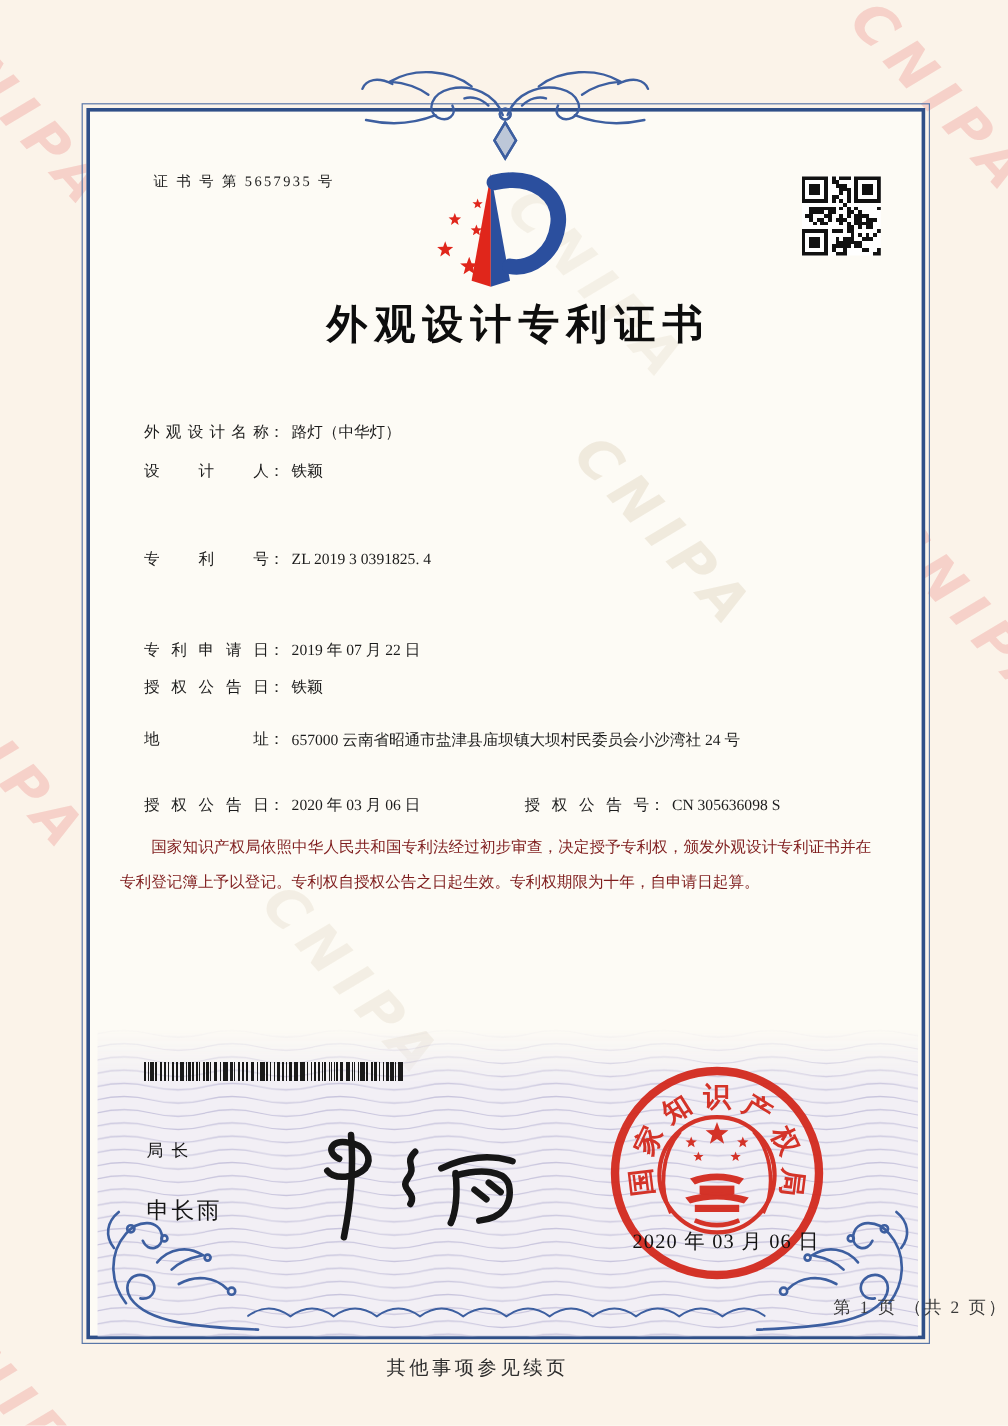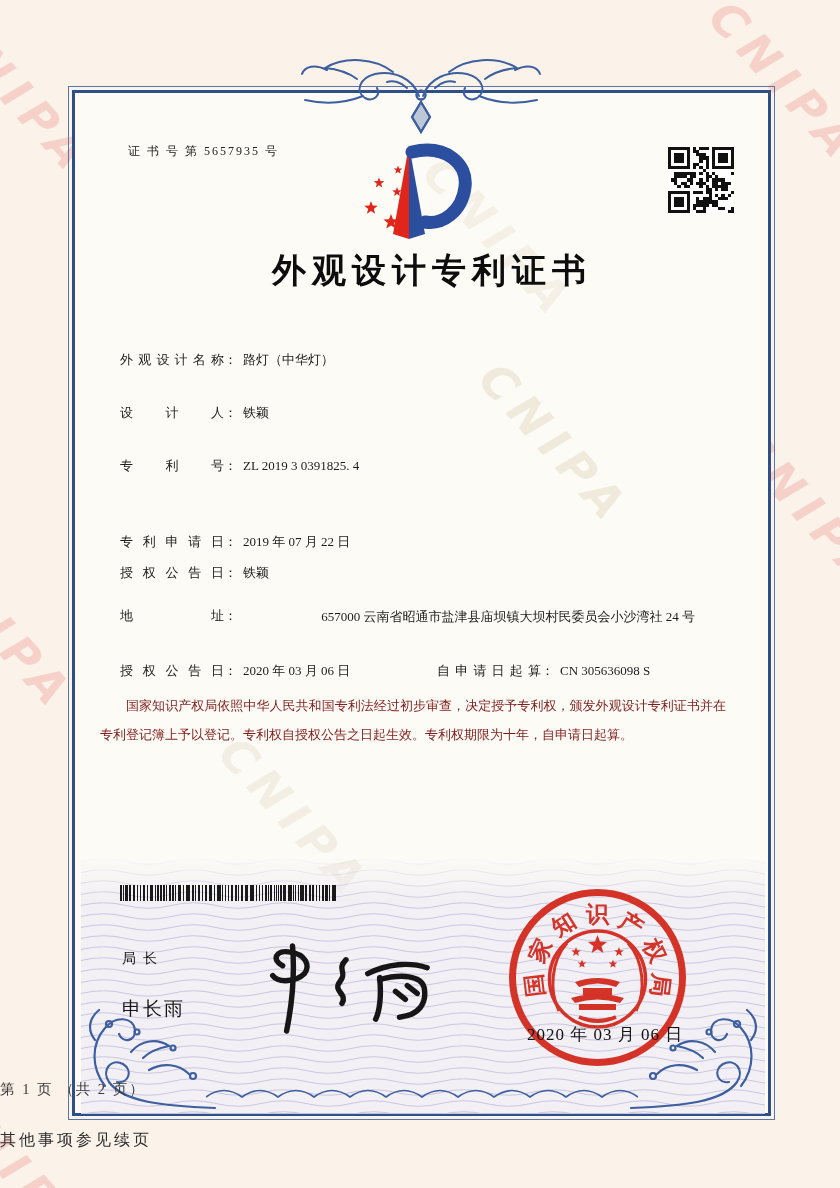--- a/index.html
+++ b/index.html
@@ -22,21 +22,21 @@
   .logo{left:348px;top:142px;z-index:2;}
   .qr{left:668px;top:147px;z-index:2;}
   .title{left:0;top:248px;width:840px;text-align:center;font-size:34px;font-weight:700;
          letter-spacing:6px;color:#0d0d0d;z-index:2;padding-left:12px;}
   
   .row{position:absolute;left:120px;font-size:13px;line-height:26px;z-index:2;white-space:nowrap;}
   .lbl{display:inline-block;width:104px;text-align:justify;text-align-last:justify;
        vertical-align:top;}
   .val{margin-left:6px;}
   .val-wrap{display:inline-block;vertical-align:top;white-space:normal;width:452px;
-            margin-left:6px;line-height:27px;text-align:right;}
+            margin-left:6px;line-height:27px;}
   
   .law{left:100px;top:692px;width:626px;font-size:13px;line-height:28.8px;
        text-align:justify;color:#7f1d1d;z-index:2;}
   .law p{margin:0;text-indent:2em;}
   
   .panel{left:81px;top:856px;width:684px;height:258px;z-index:1;
          -webkit-mask-image:linear-gradient(to bottom,transparent,black 46px);
          mask-image:linear-gradient(to bottom,transparent,black 46px);}
   .panel svg{display:block;}
   
@@ -46,23 +46,23 @@
   
   .barcode{left:120px;top:885px;z-index:2;}
   .director-title{left:122px;top:950px;font-family:"Liberation Sans","DejaVu Sans",sans-serif;
                   font-size:14px;letter-spacing:7px;color:#161616;z-index:3;}
   .director-name{left:122px;top:996px;font-family:"Liberation Sans","DejaVu Sans",sans-serif;
                  font-size:19px;letter-spacing:2px;color:#161616;z-index:3;}
   .signature{left:248px;top:940px;z-index:3;}
   .seal{left:505px;top:885px;z-index:3;opacity:.94;}
   .seal-date{left:527px;top:1023px;font-size:17px;letter-spacing:1px;color:#111;z-index:4;
              white-space:nowrap;}
-  .page-footer{left:0;top:1080px;width:840px;text-align:left;font-size:14.5px;
+  .page-footer{left:0;top:1080px;width:840px;text-align:right;font-size:14.5px;
                letter-spacing:2px;color:#3a3a3a;z-index:2;}
-  .bottom-note{left:0;top:1130px;width:796px;font-size:16px;
+  .bottom-note{left:0;top:1130px;width:796px;text-align:center;font-size:16px;
                letter-spacing:3px;color:#2e2e2e;z-index:2;}
 </style>
 </head>
 <body>
 
 <div class="wm wm-pink" style="left:-30px;top:2px;">CNIPA</div>
 <div class="wm wm-pink" style="left:738px;top:-10px;">CNIPA</div>
 <div class="wm wm-pink" style="left:-48px;top:538px;">CNIPA</div>
 <div class="wm wm-pink" style="left:762px;top:418px;">CNIPA</div>
 <div class="wm wm-pink" style="left:-32px;top:1076px;">CNIPA</div>
@@ -321,40 +321,40 @@
     <rect x="11" y="20" width="1" height="1" fill="#111"></rect>
     <rect x="19" y="20" width="1" height="1" fill="#111"></rect>
     <rect x="20" y="20" width="1" height="1" fill="#111"></rect>
   </svg>
 
 <div class="abs title">外观设计专利证书</div>
 
 <div class="row" style="top:347px;">
   <span class="lbl">外观设计名称</span><span>：</span><span class="val">路灯（中华灯）</span>
 </div>
-<div class="row" style="top:400px;">
+<div class="row" style="top:380px;">
   <span class="lbl">设计人</span><span>：</span><span class="val">铁颖</span>
 </div>
 <div class="row" style="top:453px;">
   <span class="lbl">专利号</span><span>：</span><span class="val">ZL 2019 3 0391825. 4</span>
 </div>
 <div class="row" style="top:529px;">
   <span class="lbl">专利申请日</span><span>：</span><span class="val">2019 年 07 月 22 日</span>
 </div>
 <div class="row" style="top:560px;">
   <span class="lbl">授权公告日</span><span>：</span><span class="val">铁颖</span>
 </div>
 <div class="row" style="top:603px;">
   <span class="lbl">地址</span><span>：</span><span class="val-wrap">657000  云南省昭通市盐津县庙坝镇大坝村民委员会小沙湾社 24 号</span>
 </div>
 <div class="row" style="top:658px;">
   <span class="lbl">授权公告日</span><span>：</span><span class="val">2020 年 03 月 06 日</span>
 </div>
 <div class="row" style="top:658px;left:437px;">
-  <span class="lbl">自申请日起算</span><span>：</span><span class="val">CN 305636098 S</span>
+  <span class="lbl">授权公告号</span><span>：</span><span class="val">CN 305636098 S</span>
 </div>
 
 <div class="abs law">
   <p>国家知识产权局依照中华人民共和国专利法经过初步审查，决定授予专利权，颁发外观设计专利证书并在专利登记簿上予以登记。专利权自授权公告之日起生效。专利权期限为十年，自申请日起算。</p>
 </div>
 
 <div class="abs panel">
   <svg width="684" height="258">
     <defs>
       <pattern id="wv" width="90" height="11" patternUnits="userSpaceOnUse">

